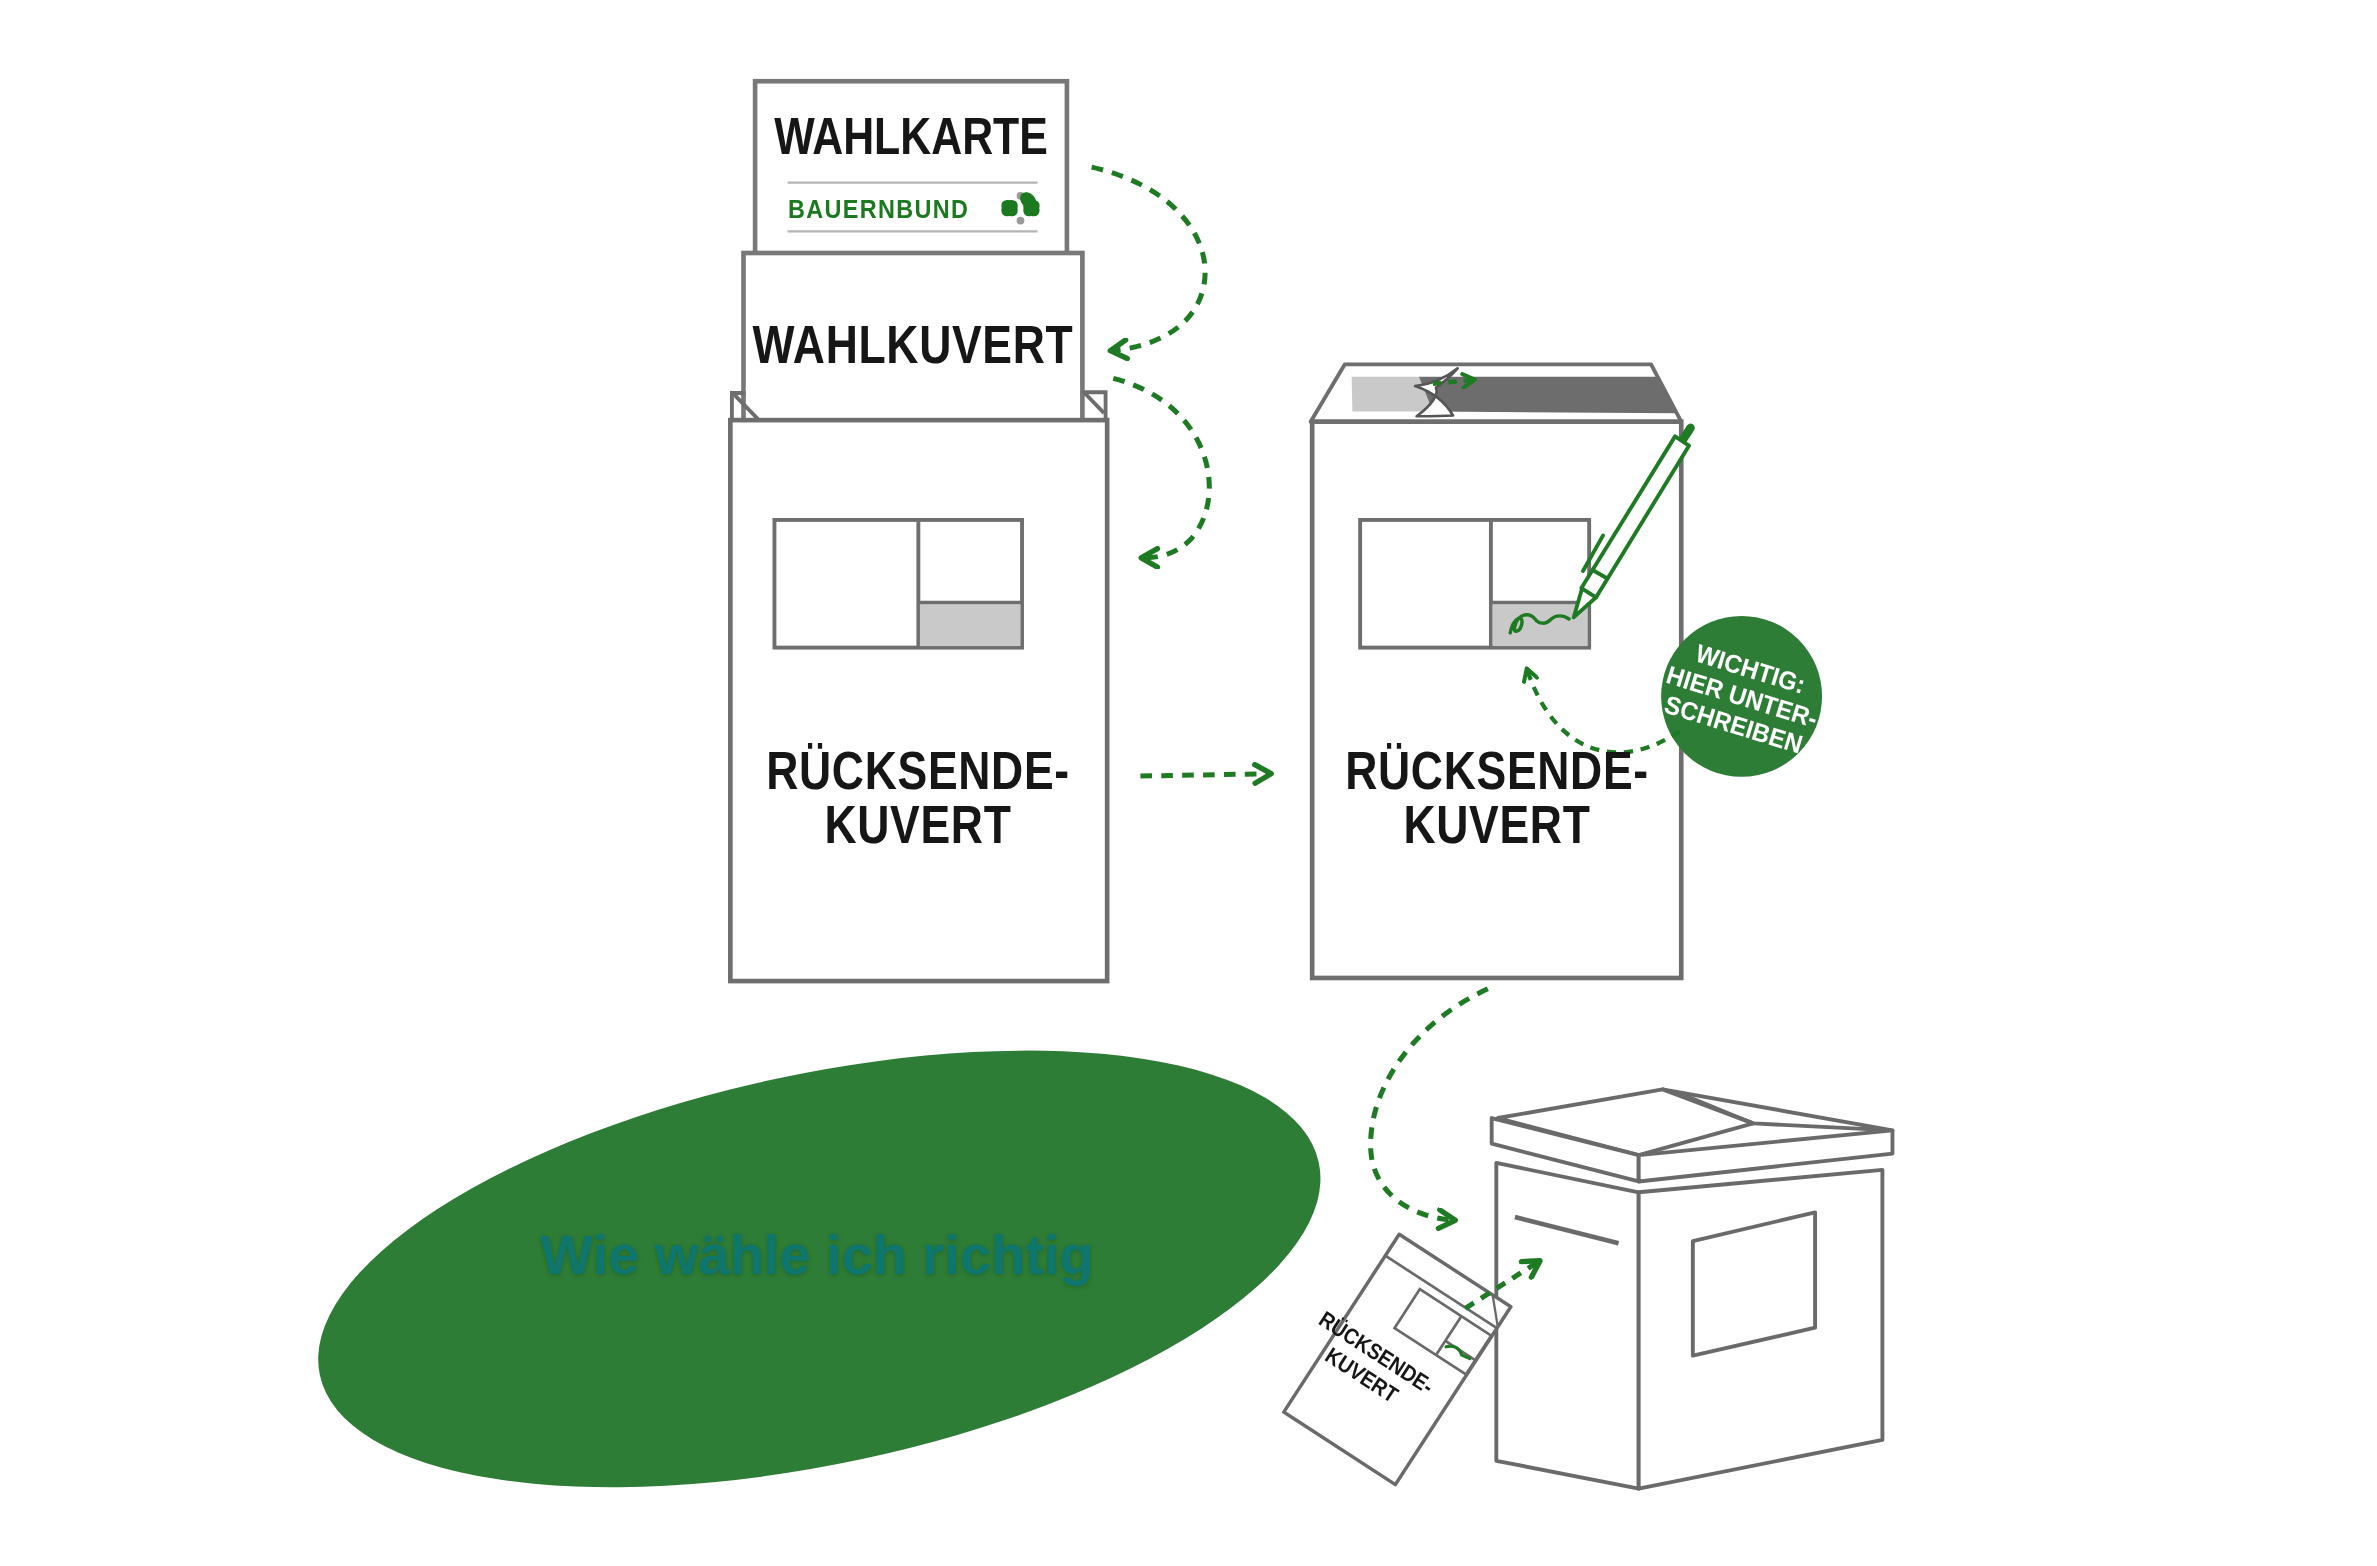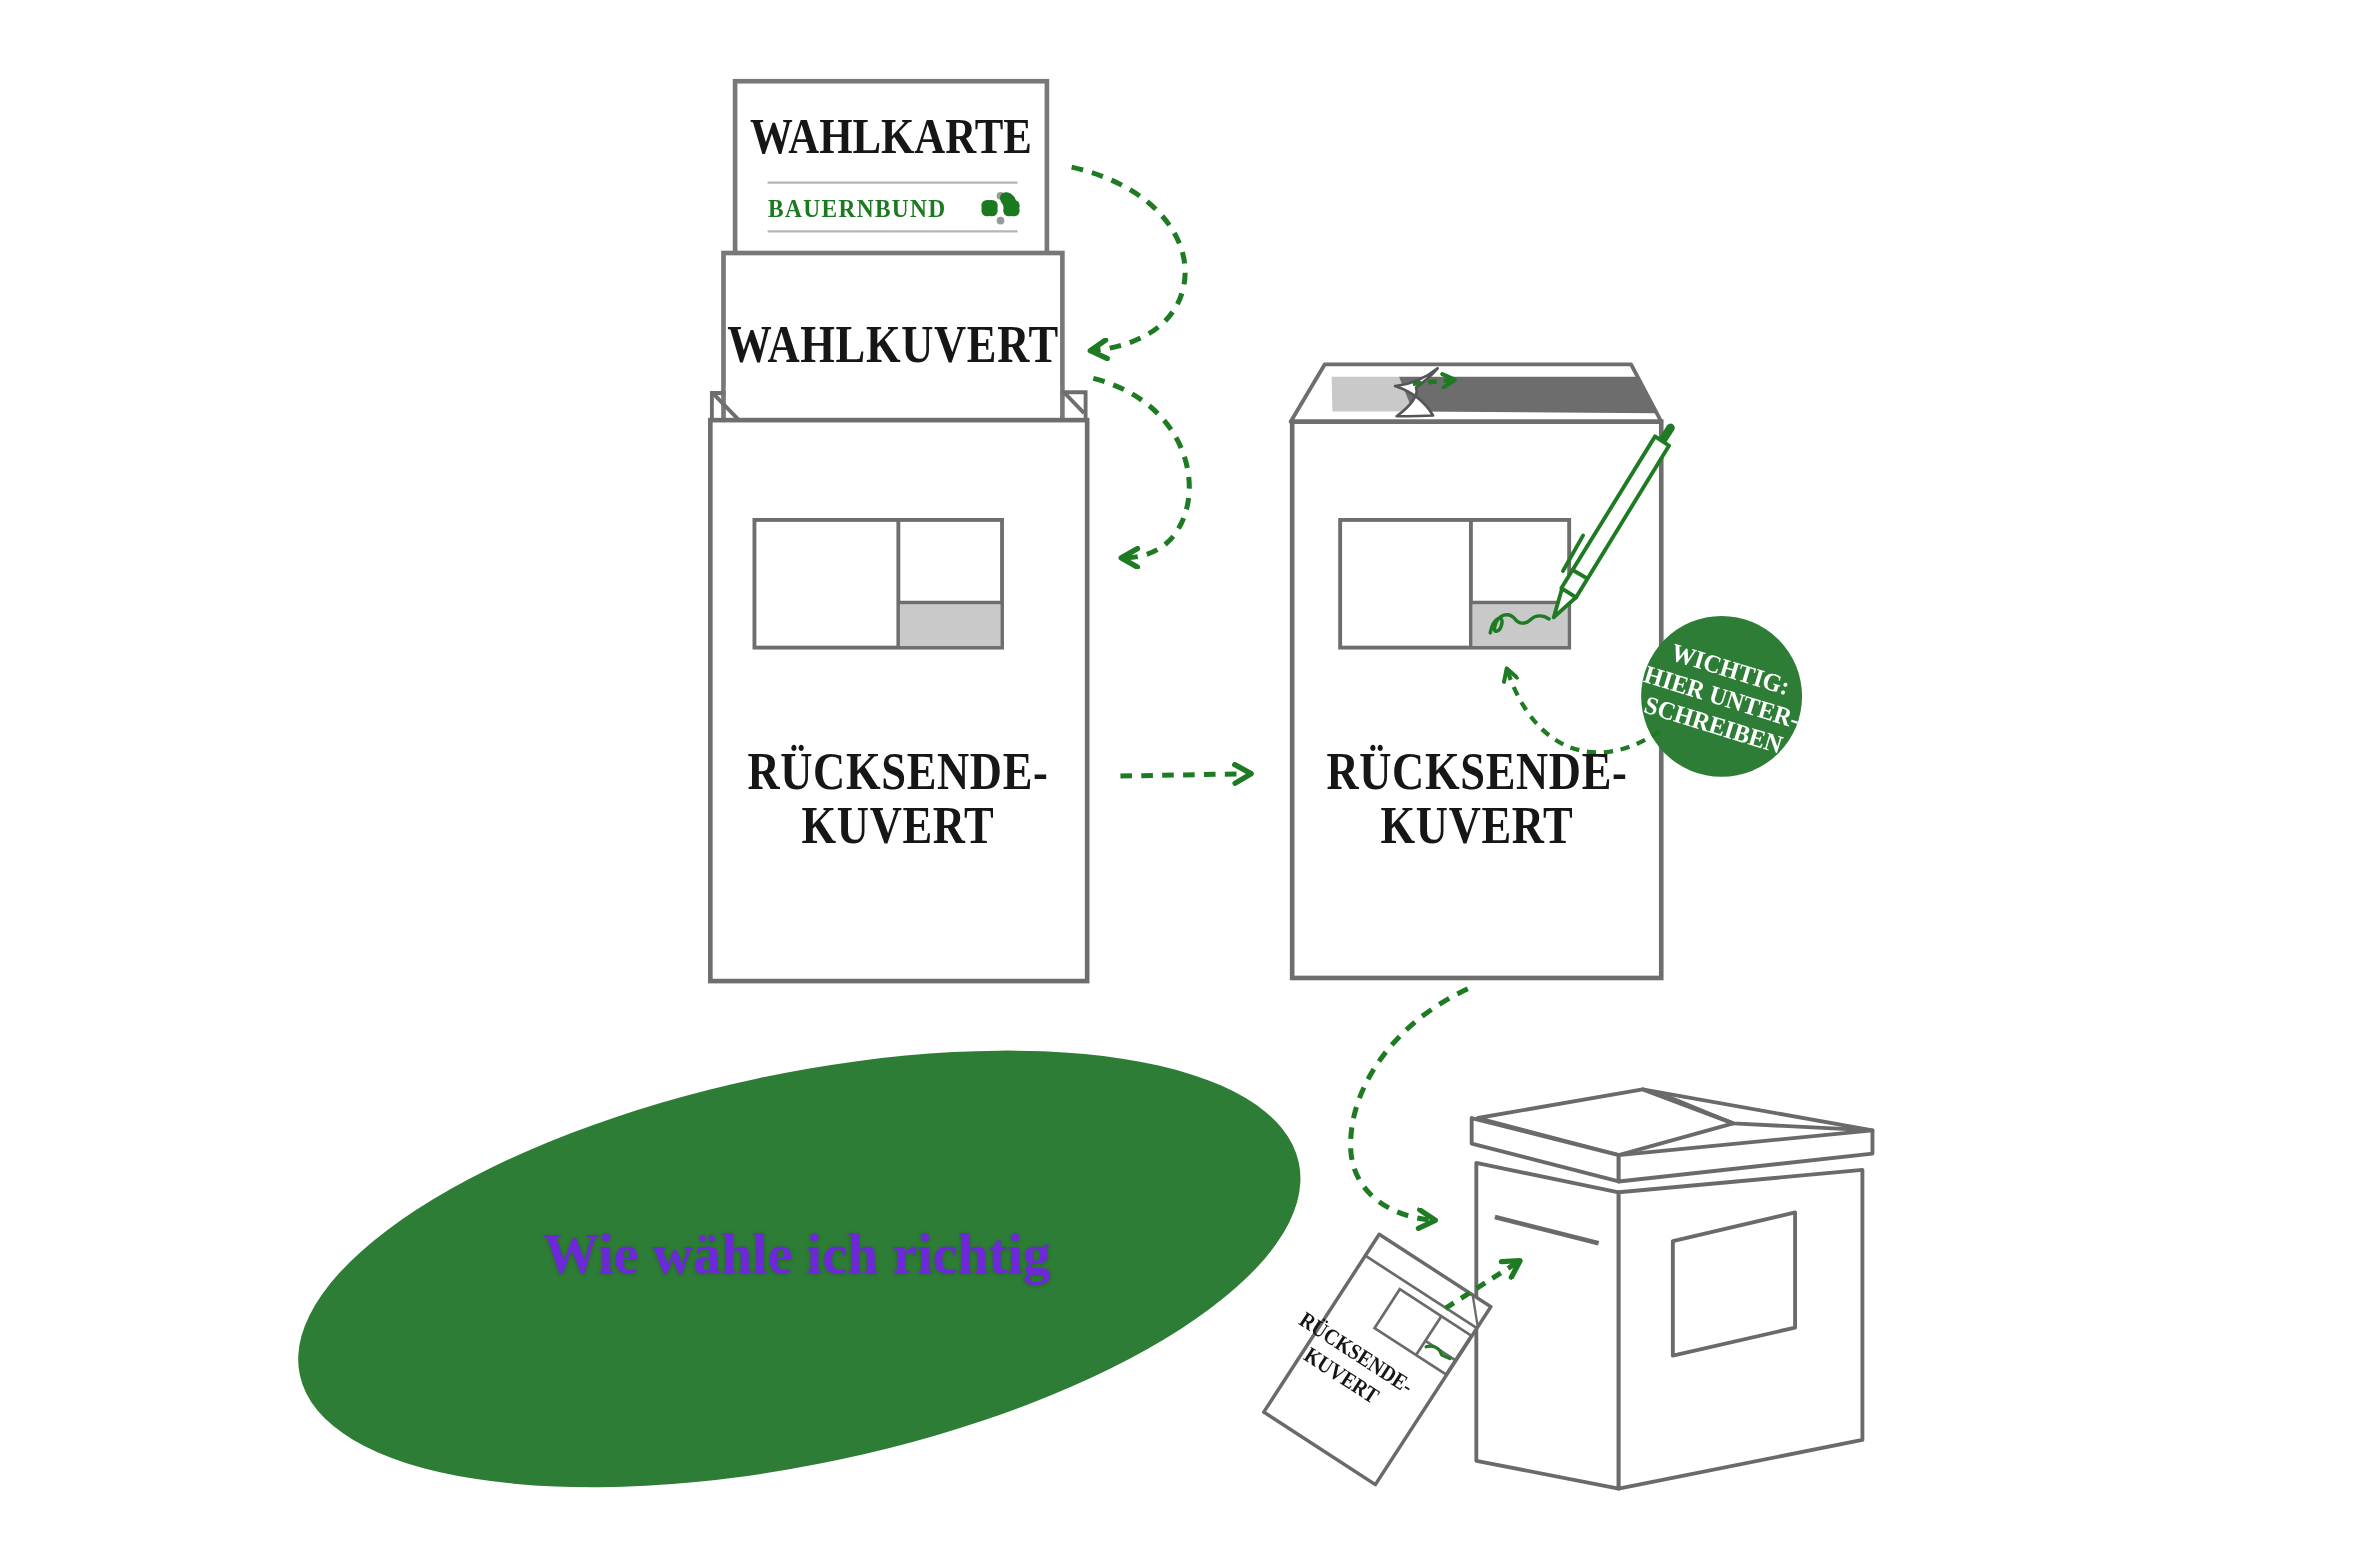--- a/index.html
+++ b/index.html
@@ -1,32 +1,33 @@
 <!DOCTYPE html>
 <html style="--green-fill: #2e7d36; --green-stroke: #1e7b23; --green-text: #1b7a1f; --border-gray: #6e6e6e; --light-gray: #c9c9c9; --dark-gray: #6d6d6d; --thin-line: #b5b5b5;font-size:12.4px"><head>
 <meta charset="utf-8">
 <style>
   html,body{margin:0;padding:0;background:#ffffff;}
   .stage{
     position:relative;width:2135px;height:1566px;background:#ffffff;overflow:hidden;
-    font-family:Liberation Serif, serif;
+    font-family:Liberation Sans, sans-serif;
+    margin-left:20px;
   }
   svg.layer{position:absolute;left:0;top:0;width:2377px;height:1566px;}
   .lbl{position:absolute;white-space:nowrap;color:#161616;font-weight:bold;}
   .center{transform:translate(-50%,-50%) scaleX(0.84);}
   .big{font-size:53px;letter-spacing:0.8px;}
   .card-title{font-size:51px;}
   .brand{font-size:26px;color:var(--green-text);letter-spacing:1.5px;transform:translate(0,-50%) scaleX(0.9);transform-origin:left center;}
   .env-label{line-height:54px;text-align:center;}
   .badge-text{
     color:#ffffff;font-size:25.5px;line-height:29px;text-align:center;
     transform:translate(-50%,-50%) rotate(17deg) scaleX(0.95);
   }
   .question{
-    color:#6d28d9;font-size:56px;line-height:87px;text-align:center;
+    color:#0f766e;font-size:56px;line-height:87px;text-align:center;
     transform:translate(-50%,-50%);text-shadow:0 1.5px 4.6px rgba(15,60,20,0.35);
   }
   .small-env-label{
     font-size:22.4px;line-height:27px;text-align:center;
     transform:translate(-50%,-50%) rotate(33deg) scaleX(0.88);
   }
 </style>
 </head>
 <body>
 

